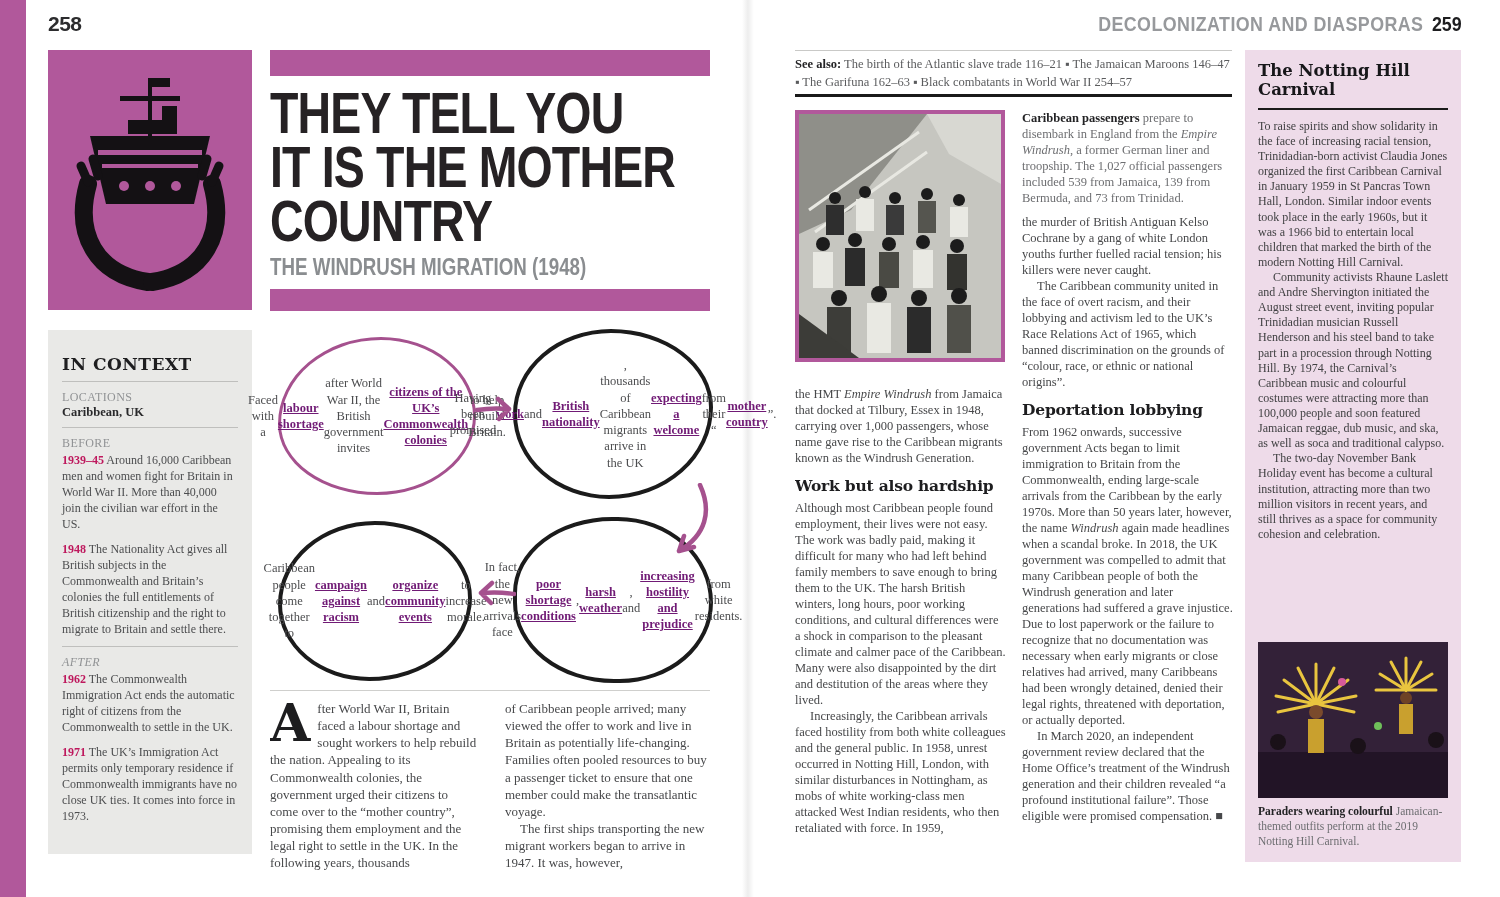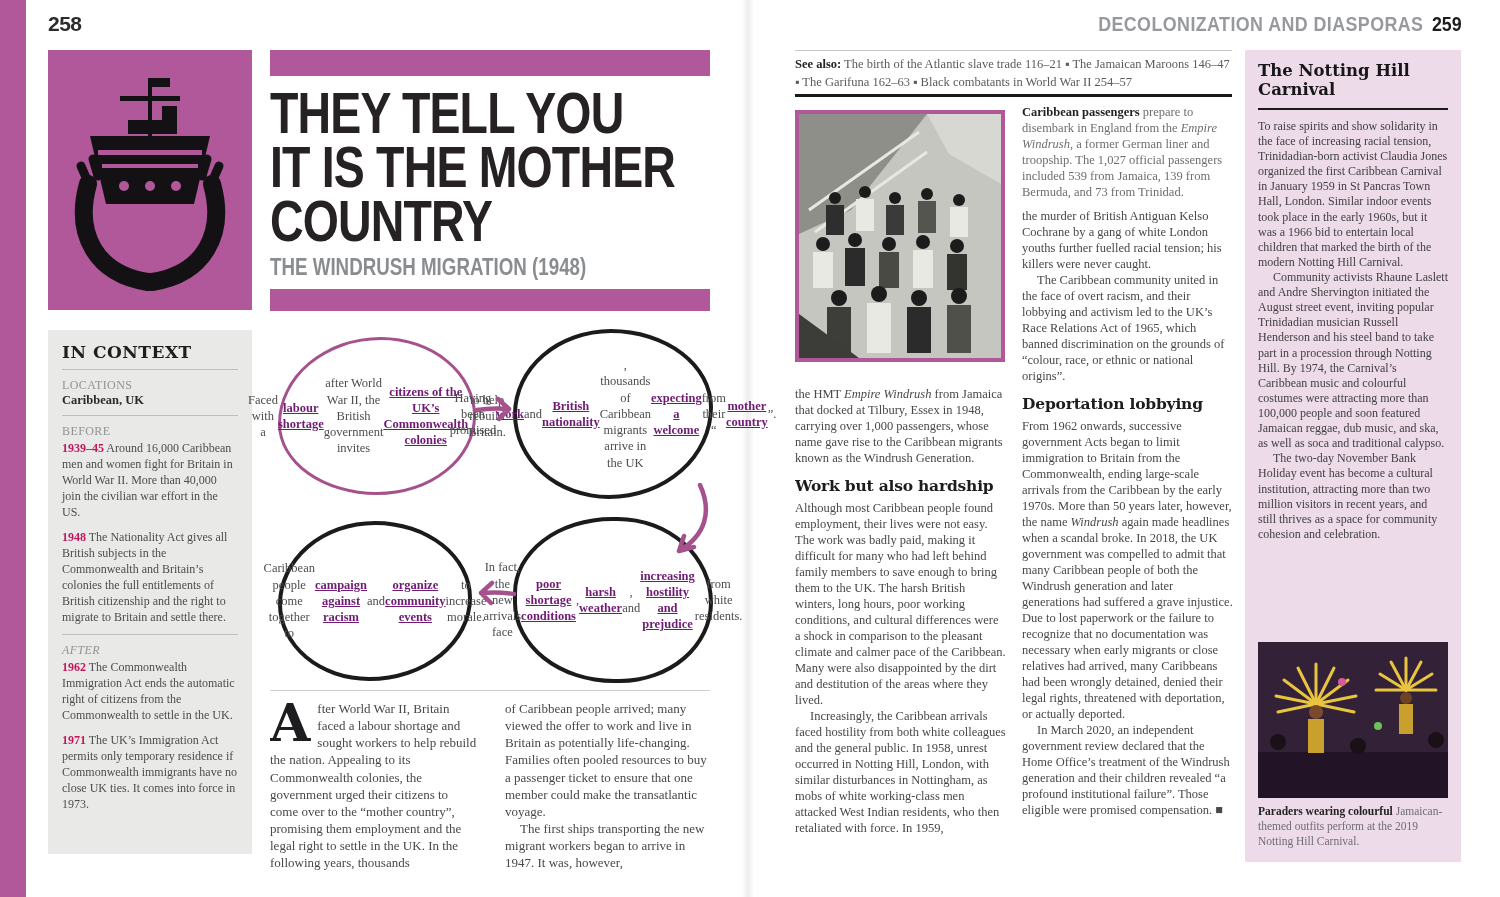--- a/index.html
+++ b/index.html
@@ -24,21 +24,21 @@
                 transform:scaleX(.85);transform-origin:100% 0;white-space:nowrap;}
   .chapter-head .chap{font-size:21px;color:var(--chapter_gray);letter-spacing:.5px;}
   .chapter-head .num{font-size:21px;color:#1d1d1f;}
 
   
   .logo-box{left:48px;top:50px;width:204px;height:260px;background:var(--accent);}
   .logo-box svg{display:block;margin:14px auto 0;}
 
   
   .context-box{left:48px;top:330px;width:204px;height:524px;background:var(--sidebar_gray);
-               padding:12px 14px;overflow:hidden;}
+               padding:24px 14px;overflow:hidden;}
   .context-box h2{font-family:"DejaVu Serif",serif;font-size:17px;color:#1e1e20;letter-spacing:.5px;margin-bottom:6px;}
   .ctx-rule{border-top:1px solid #bfbfbd;margin:7px 0 8px;}
   .ctx-label{font-size:12px;color:#909294;letter-spacing:.4px;}
   .ctx-strong{font-size:12.5px;font-weight:bold;color:#2a2a2c;margin-bottom:2px;}
   .ctx-p{font-size:12px;line-height:1.33;color:#4c4d4f;margin-bottom:9px;}
   .ctx-p b{color:#be185d;}
 
   
   .title-wrap{left:270px;top:50px;width:440px;}
   .bar{height:26px;background:var(--accent);}
@@ -74,21 +74,21 @@
   
   .seealso-toprule{left:795px;top:50px;width:437px;border-top:1px solid #c9c9c7;}
   .seealso{left:795px;top:55px;width:437px;font-size:12.5px;line-height:1.45;color:#5a5b5d;}
   .seealso b{color:#242426;}
   .seealso-rule{left:795px;top:94px;width:437px;border-top:3px solid #191919;}
 
   .wphoto{left:795px;top:110px;width:210px;height:252px;border:4px solid var(--accent);background:#c9c9c3;}
   .wphoto svg{display:block;}
 
   .colA{left:795px;top:370px;width:212px;height:500px;overflow:hidden;font-size:12.5px;line-height:1.28;margin-top:16px;}
-  .colB{left:1022px;top:104px;width:211px;height:760px;overflow:hidden;font-size:12.5px;line-height:1.28;}
+  .colB{left:1022px;top:110px;width:211px;height:760px;overflow:hidden;font-size:12.5px;line-height:1.28;}
   .colA p,.colB p{margin-bottom:0;}
   .gapP{margin-top:8px;}
   .capt{color:var(--caption_gray);}
   .capt b{color:#232325;}
   .bodyhead{font-family:"DejaVu Serif",serif;font-weight:bold;font-size:15.5px;color:#1d1d1f;
             margin:10px 0 4px;letter-spacing:-.2px;}
 
   
   .pink-box{left:1245px;top:50px;width:216px;height:812px;background:var(--sidebar_pink);
             padding:12px 13px;overflow:hidden;}

